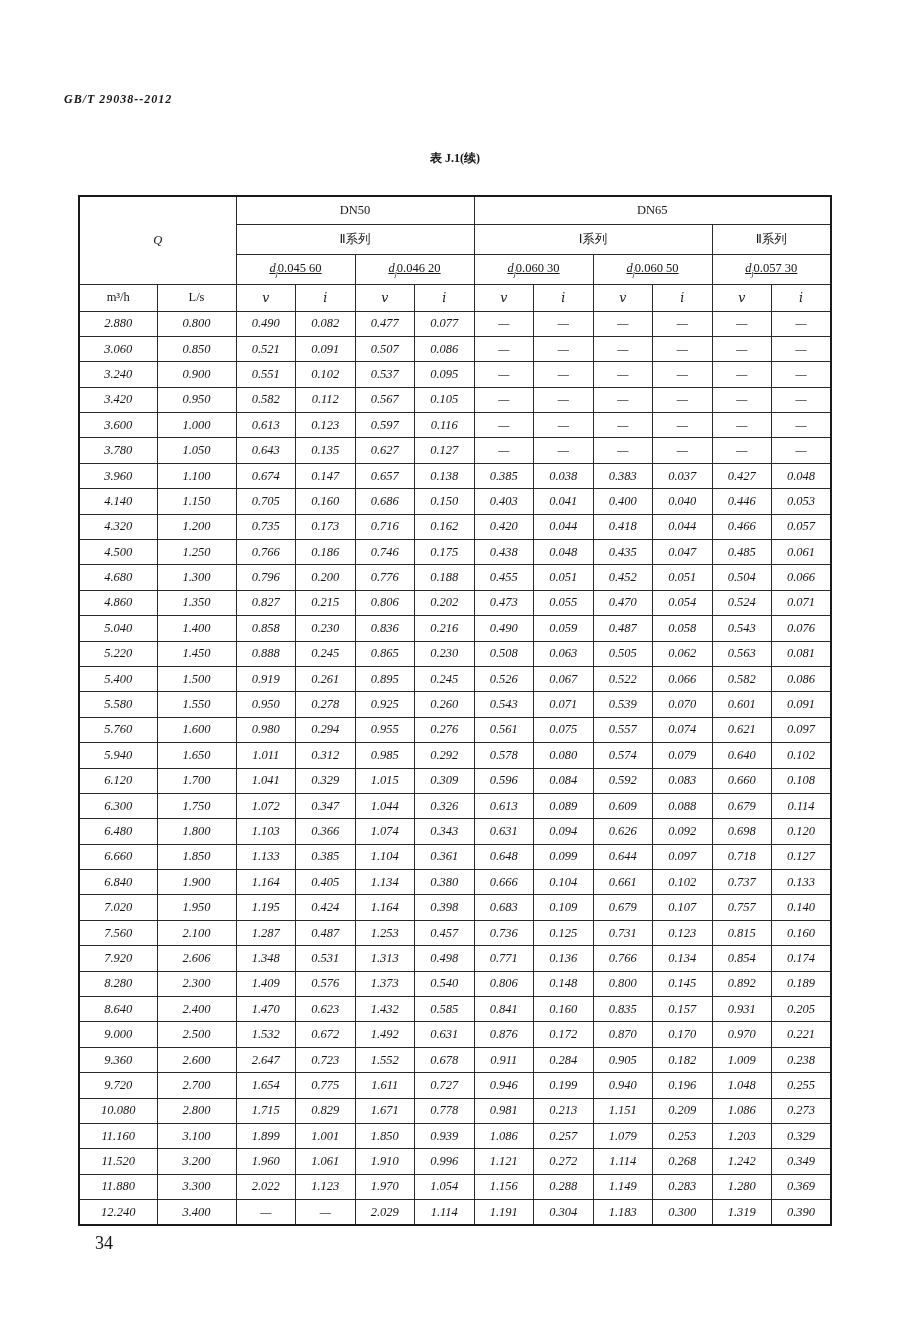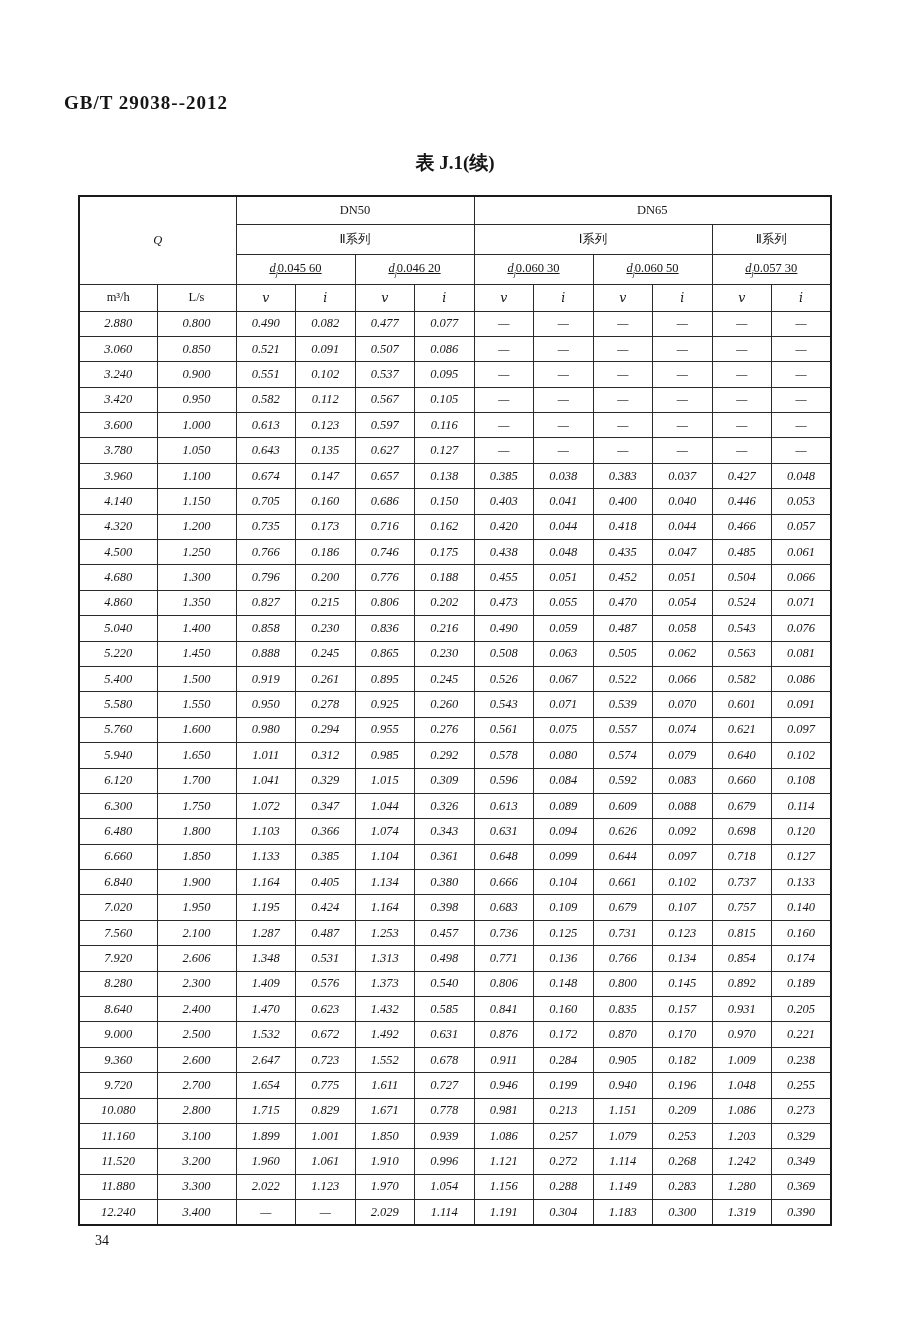--- a/index.html
+++ b/index.html
@@ -13,32 +13,33 @@
     position: relative;
     width: 900px;
     height: 1328px;
     background: #ffffff;
     overflow: hidden;
   }
   .doc-code {
     position: absolute;
     left: 64px;
     top: 92px;
-    font-size: 19px;
+    font-size: 12px;
     font-weight: bold;
     letter-spacing: 1px;
     font-family: "Liberation Serif", serif;
+    font-style: italic;
   }
   .table-title {
     position: absolute;
     left: 78px;
     top: 150px;
     width: 754px;
     text-align: center;
-    font-size: 19px;
+    font-size: 12px;
     font-weight: bold;
   }
   table.data-table {
     position: absolute;
     left: 78px;
     top: 195px;
     width: 754px;
     border-collapse: collapse;
     table-layout: fixed;
     border: 2px solid #1a1a1a;
@@ -69,21 +70,21 @@
   }
   .d-head sub {
     font-size: 8px;
     font-style: italic;
   }
   .d-head i { font-style: italic; }
   .page-number {
     position: absolute;
     left: 95px;
     top: 1233px;
-    font-size: 14px;
+    font-size: 18px;
   }
 </style>
 </head>
 <body>
 
 <div class="page">
 
   <div class="doc-code">GB/T 29038--2012</div>
 
   <div class="table-title">表 J.1(续)</div>

